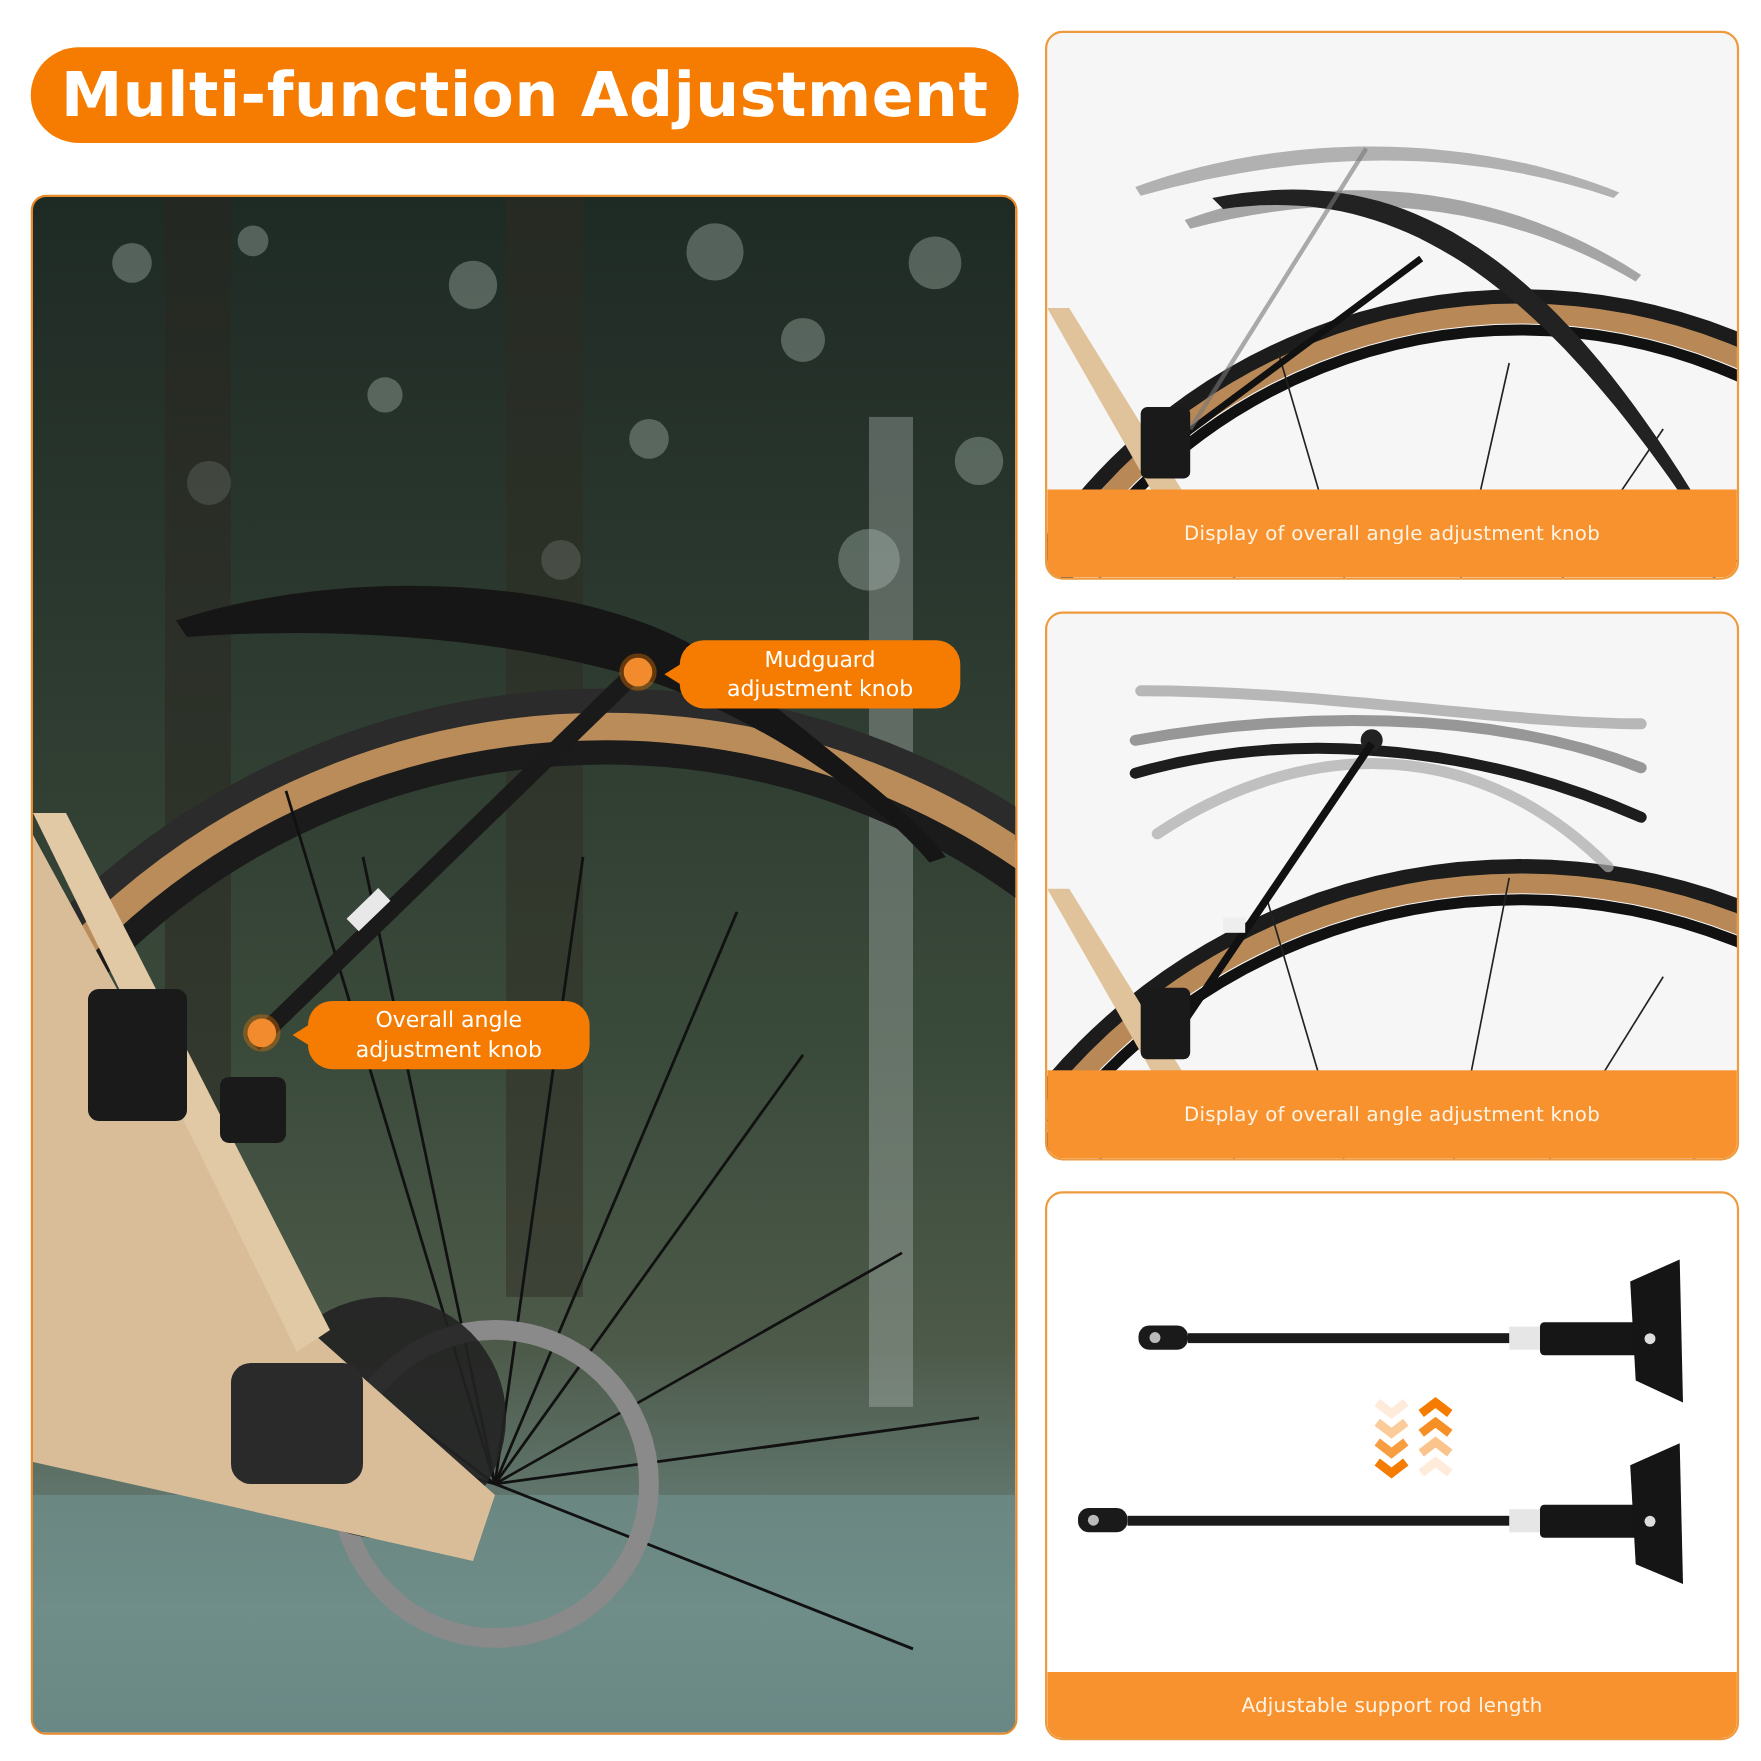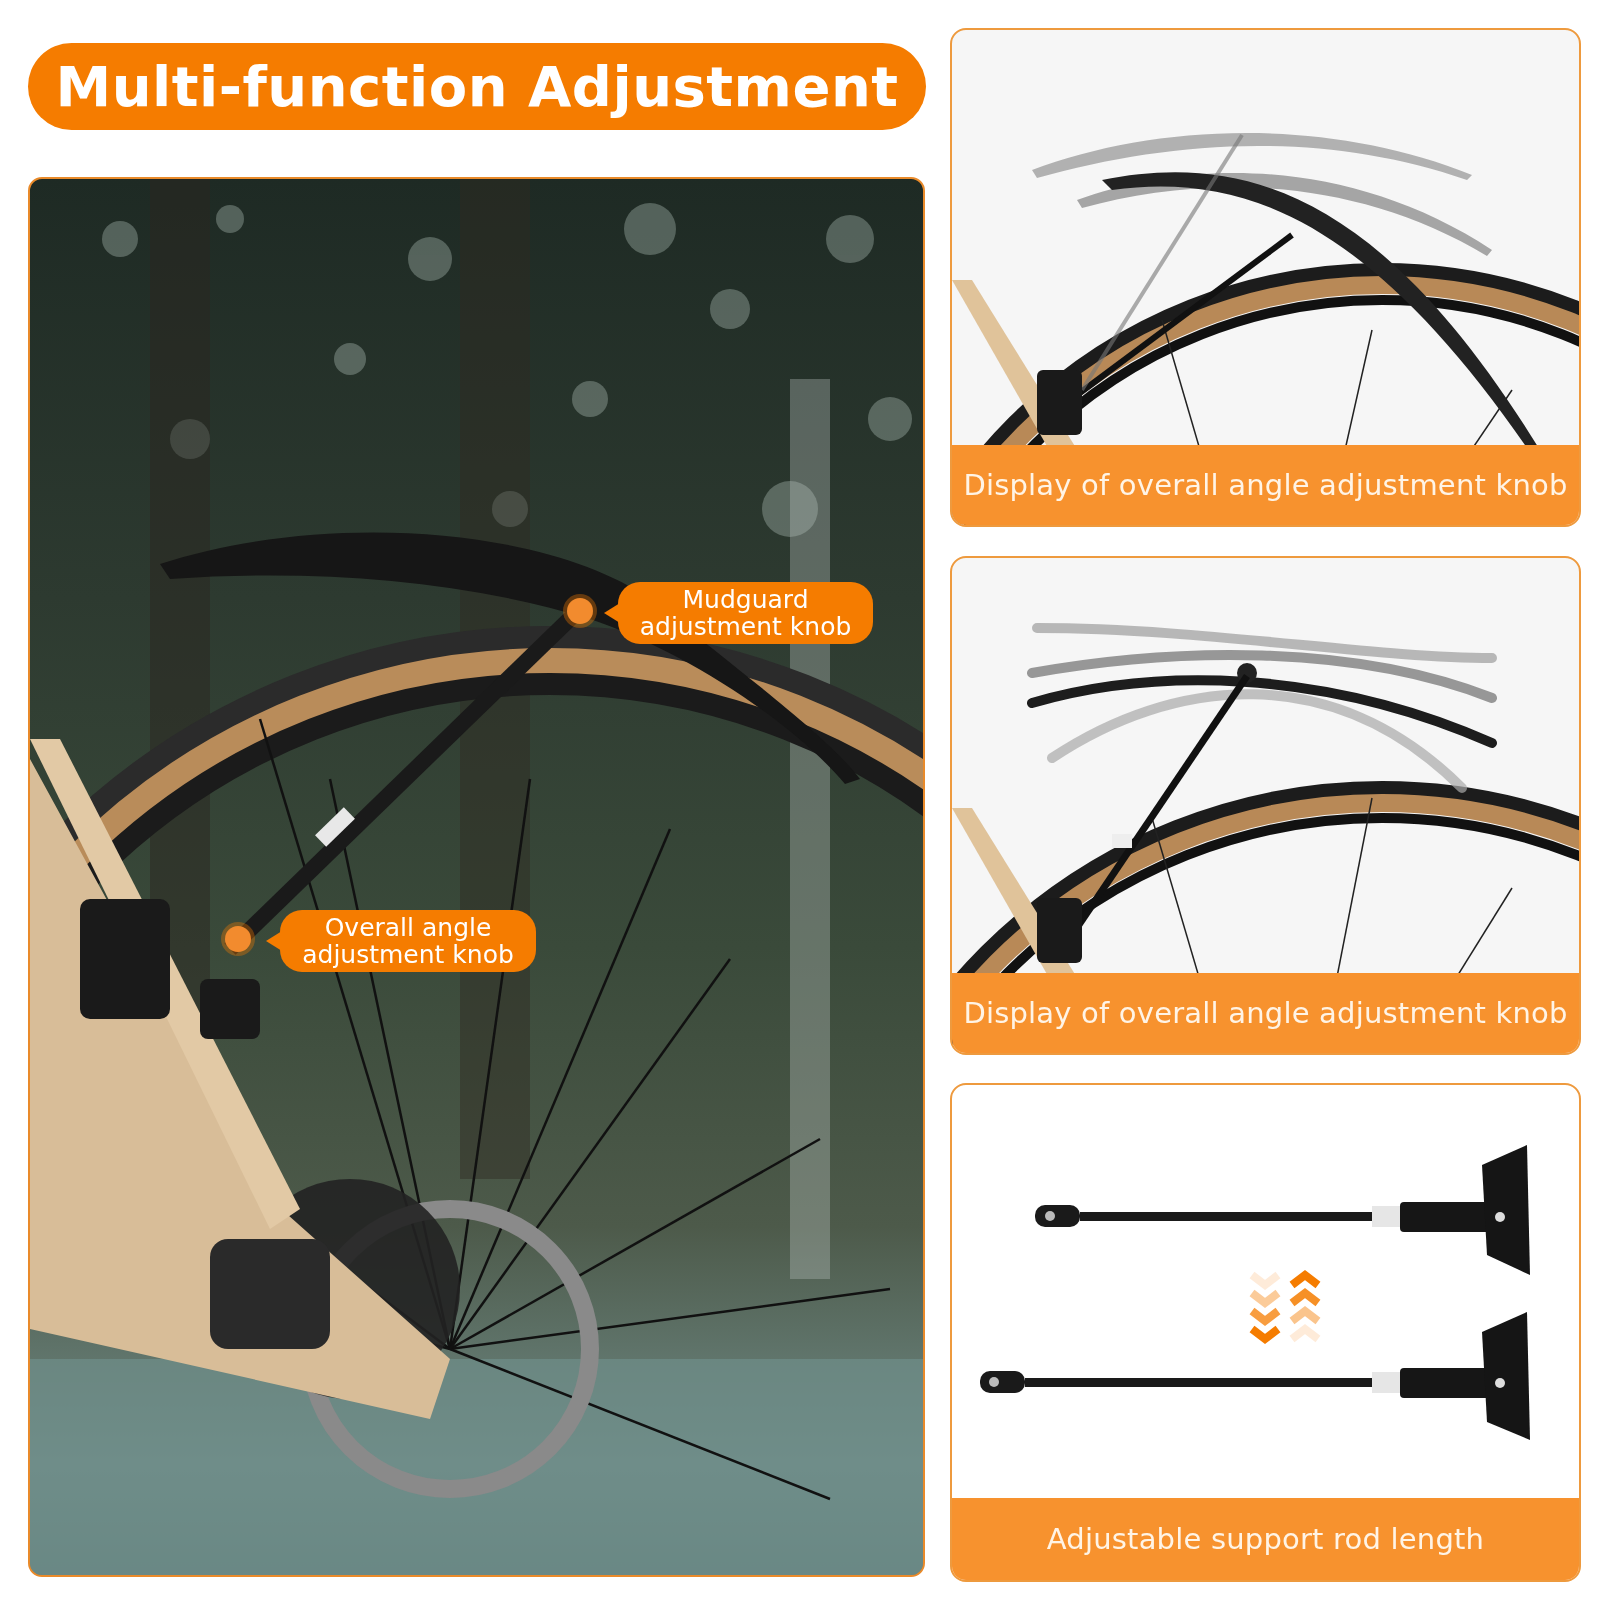--- a/index.html
+++ b/index.html
@@ -8,32 +8,32 @@
   .title-pill { position:absolute; left:28px; top:43px; width:898px; height:87px;
     background:#F57C00; border-radius:44px; display:flex; align-items:center; justify-content:center; }
   .title-pill span { color:#fff; font-weight:bold; font-size:56px; letter-spacing:0.5px; font-family:"DejaVu Sans", sans-serif; }
 
   .photo-panel { position:absolute; left:28px; top:177px; width:897px; height:1400px;
     border-radius:14px; border:2px solid #E98A2A; overflow:hidden; box-sizing:border-box;
     background:linear-gradient(180deg,#1e2a24 0%,#2d3a30 30%,#3a4a3a 55%,#4d5a4a 75%,#6f8a86 92%,#5d7a78 100%); }
   .photo-panel svg { position:absolute; left:0; top:0; }
 
   .callout { position:absolute; background:#F57C00; color:#fff; border-radius:22px;
-    font-size:25px; line-height:27px; text-align:center; padding:4px 18px; box-sizing:border-box; }
+    font-size:20px; line-height:27px; text-align:center; padding:4px 18px; box-sizing:border-box; }
   .callout::before { content:""; position:absolute; left:-14px; top:50%; margin-top:-10px;
     border-right:16px solid #F57C00; border-top:10px solid transparent; border-bottom:10px solid transparent; }
   .knob { position:absolute; width:26px; height:26px; border-radius:50%; background:#F28B2E;
     box-shadow:0 0 0 4px rgba(245,124,0,0.35); }
 
   .side-panel { position:absolute; left:950px; width:631px; height:499px; border:2px solid #EE9A3E;
     border-radius:16px; overflow:hidden; box-sizing:border-box; background:#f6f6f6; }
   .side-panel svg { position:absolute; left:0; top:0; }
   .caption { position:absolute; left:0; bottom:0; width:100%; height:80px; background:#F7922E;
     display:flex; align-items:center; justify-content:center; }
-  .caption span { color:#fff4e6; font-size:29px; letter-spacing:0.2px; }
+  .caption span { color:#fff4e6; font-size:18px; letter-spacing:0.2px; }
 </style>
 </head>
 <body>
 
 <div class="title-pill">
   <span>Multi-function Adjustment</span>
 </div>
 
 <div class="photo-panel">
   <svg width="897" height="1400" viewBox="0 0 897 1400">
@@ -189,16 +189,16 @@
       <polyline points="300,226 313,236 326,226" opacity="0.75"></polyline>
       <polyline points="300,244 313,254 326,244"></polyline>
     </g>
     <g fill="none" stroke="#F57C00" stroke-width="8" stroke-linejoin="miter">
       <polyline points="340,200 353,190 366,200"></polyline>
       <polyline points="340,218 353,208 366,218" opacity="0.85"></polyline>
       <polyline points="340,236 353,226 366,236" opacity="0.45"></polyline>
       <polyline points="340,254 353,244 366,254" opacity="0.15"></polyline>
     </g>
   </svg>
-  <div class="caption" style="height:82px;">
+  <div class="caption" style="height:60px;">
     <span>Adjustable support rod length</span>
   </div>
 </div>
 
 </body></html>

